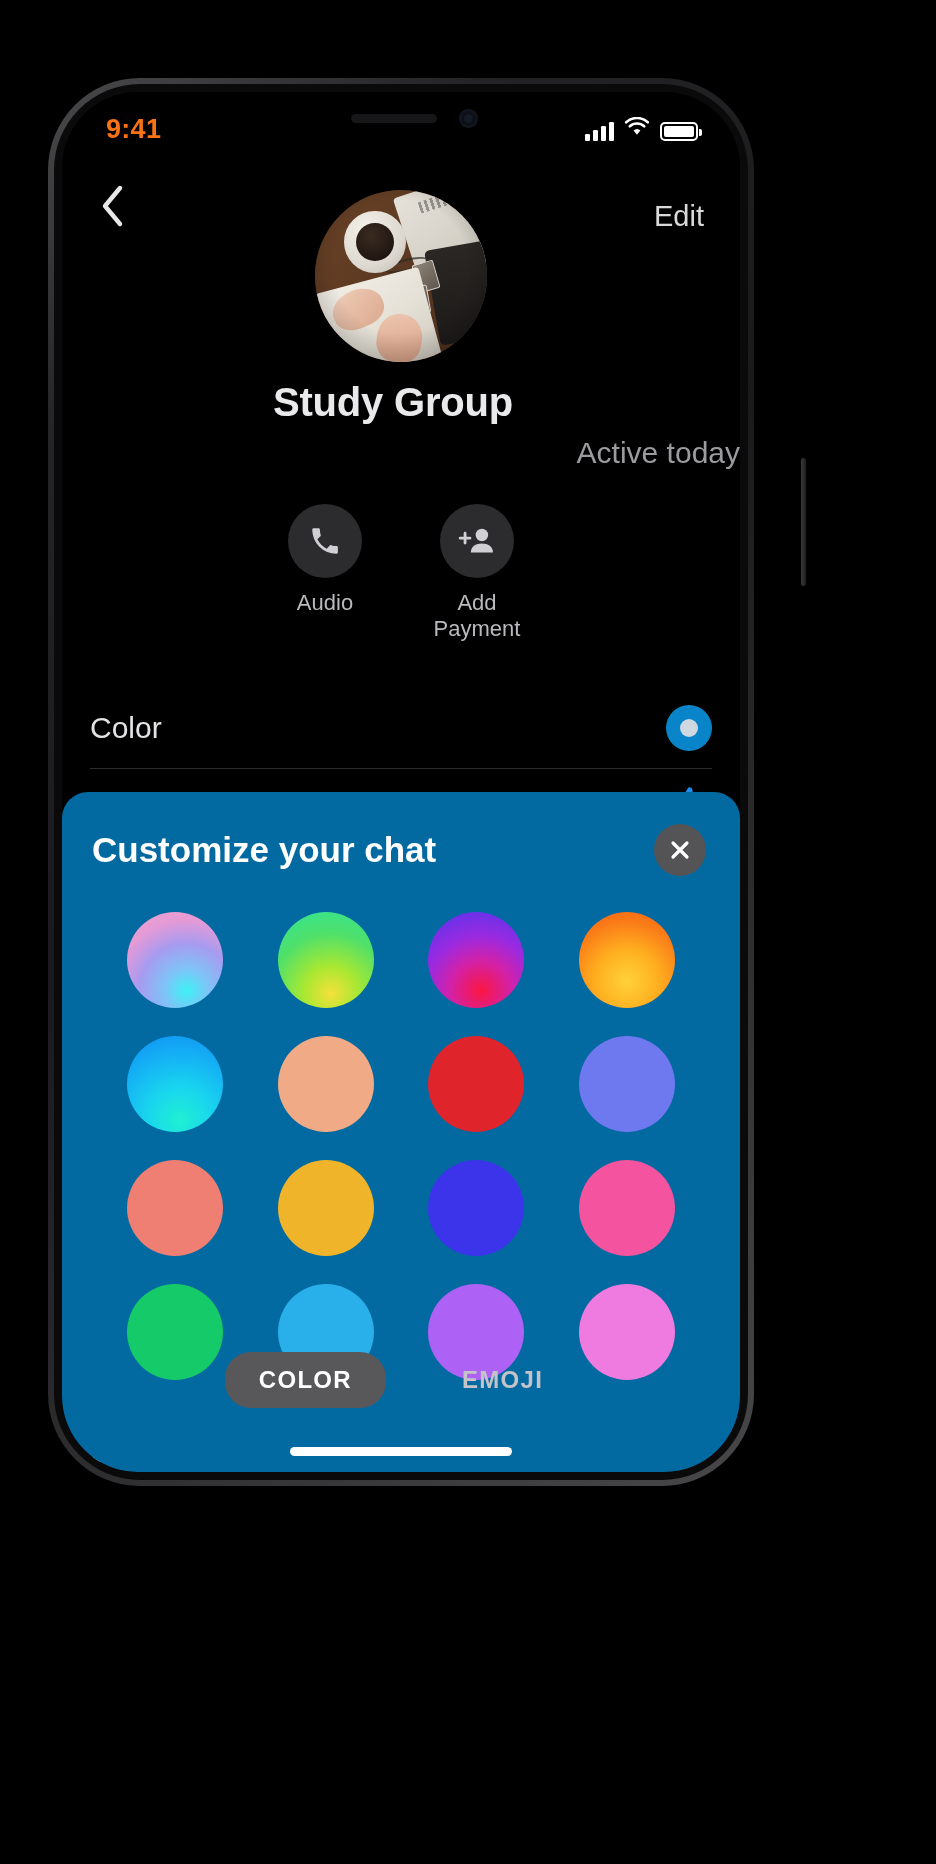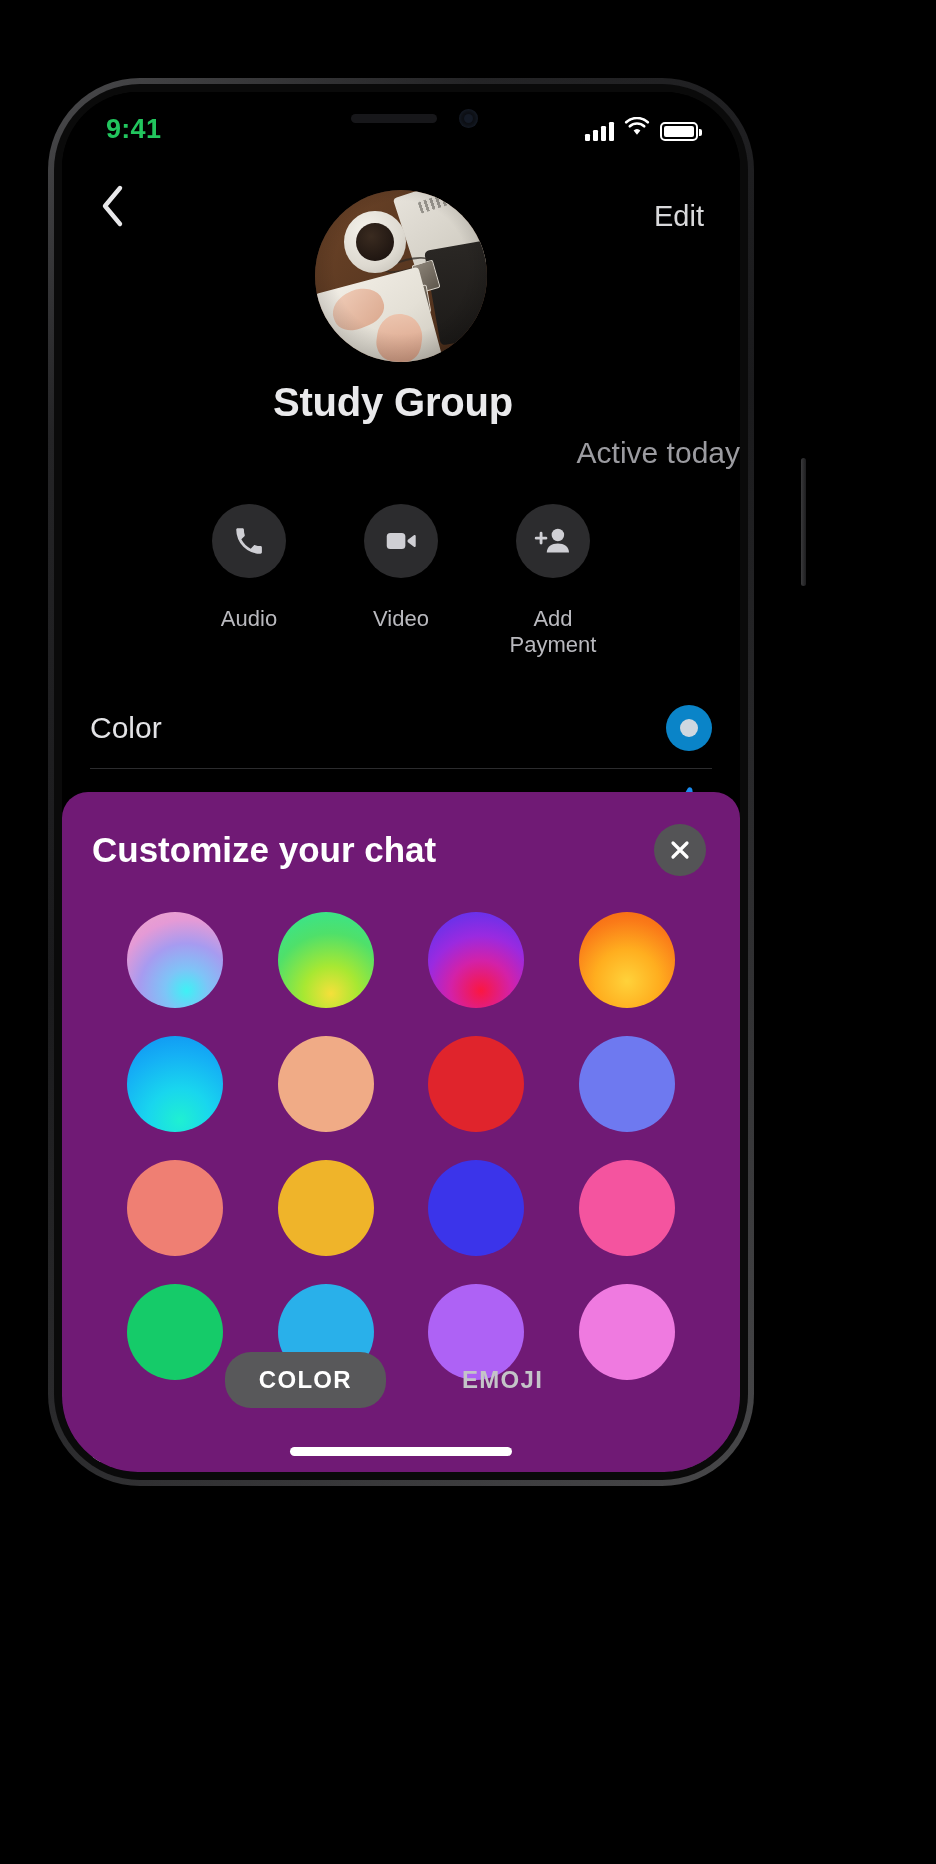--- a/index.html
+++ b/index.html
@@ -60,21 +60,21 @@
     content:""; position:absolute; left:5px; top:5px; width:9px; height:9px;
     border-radius:50%; background:#141a26;
   }
 
   
   #status-bar {
     position: absolute; top: 0; left: 0; right: 0; height: 60px;
     display: flex; align-items: center; justify-content: space-between;
     padding: 14px 42px 0 44px; z-index: 35;
   }
-  #status-time { color:#22c55e; font-size: 27px; font-weight: 700; letter-spacing:.3px; }
+  #status-time { color:#f97316; font-size: 27px; font-weight: 700; letter-spacing:.3px; }
   #status-right { display:flex; align-items: flex-end; gap: 10px; height: 24px; }
 
   .sig-bars { display:flex; align-items:flex-end; gap:3px; height:20px; }
   .sig-bars i { display:block; width:5px; background:#fff; border-radius:1.2px; }
   .sig-bars i:nth-child(1){height:7px;}
   .sig-bars i:nth-child(2){height:11px;}
   .sig-bars i:nth-child(3){height:15px;}
   .sig-bars i:nth-child(4){height:19px;}
 
   .battery {
@@ -168,21 +168,21 @@
   #action-row {
     position:absolute; top:412px; left:0; right:0;
     display:flex; justify-content:center; gap:48px;
   }
   .action-item { width:104px; display:flex; flex-direction:column; align-items:center; cursor:pointer; }
   .action-circle {
     width:74px; height:74px; border-radius:50%; background:#2c2c2e;
     display:flex; align-items:center; justify-content:center;
   }
   .action-label {
-    margin-top:28px; color:#b9b9be; font-size:22px; text-align:center; line-height:1.18;
+    margin-top:12px; color:#b9b9be; font-size:22px; text-align:center; line-height:1.18;
   }
 
   .pref-row {
     position:absolute; left:28px; right:28px; height:76px;
     display:flex; align-items:center; justify-content:space-between;
   }
   #row-color { top:598px; }
   #row-emoji { top:676px; border-top:1px solid #2c2c2e; }
   .pref-label { color:#e3e3e6; font-size:30px; }
   .pref-value { display:flex; align-items:center; }
@@ -195,21 +195,21 @@
 
   #row-payment { top:1322px; }
   .pay-icon {
     width:50px; height:50px; border-radius:50%; background:#2c2c2e;
     display:flex; align-items:center; justify-content:center; color:#9a9aa0; font-size:24px;
   }
 
   
   #sheet {
     position:absolute; left:0; right:0; bottom:0; height:680px;
-    background:#701a75; border-radius:26px 26px 0 0; z-index:30;
+    background:#0369a1; border-radius:26px 26px 0 0; z-index:30;
   }
   #sheet-head {
     position:relative; height:116px; display:flex; align-items:center;
     padding: 0 34px 0 30px; justify-content:space-between;
   }
   #sheet-title { color:#fff; font-size:35px; font-weight:700; }
   #sheet-close {
     width:52px; height:52px; border-radius:50%; background:#545456;
     display:flex; align-items:center; justify-content:center; cursor:pointer;
   }
@@ -286,29 +286,20 @@
 
           <div class="action-item">
             <div class="action-circle">
               <svg width="34" height="34" viewBox="0 0 24 24" aria-hidden="true">
                 <path d="M6.6 10.8a15.1 15.1 0 0 0 6.6 6.6l2.2-2.2c.3-.3.7-.4 1-.2 1.2.4 2.4.6 3.7.6.6 0 1 .4 1 1V20c0 .6-.4 1-1 1A17 17 0 0 1 3 4c0-.6.4-1 1-1h3.4c.6 0 1 .4 1 1 0 1.3.2 2.5.6 3.7.1.4 0 .7-.2 1l-2.2 2.1z" fill="#cfcfd4"></path>
               </svg>
             </div>
             <div class="action-label">Audio</div>
           </div>
 
-          <div class="action-item">
-            <div class="action-circle">
-              <svg width="36" height="36" viewBox="0 0 24 24" aria-hidden="true">
-                <rect x="2.5" y="6.6" width="12.4" height="10.8" rx="2.4" fill="#cfcfd4"></rect>
-                <path d="M16.4 12.6l4.2 3.3c.5.4 1.2 0 1.2-.6V8.7c0-.6-.7-1-1.2-.6l-4.2 3.3v1.2z" fill="#cfcfd4"></path>
-              </svg>
-            </div>
-            <div class="action-label">Video</div>
-          </div>
 
           <div class="action-item">
             <div class="action-circle">
               <svg width="38" height="34" viewBox="0 0 28 24" aria-hidden="true">
                 <circle cx="17.6" cy="7.6" r="4.6" fill="#cfcfd4"></circle>
                 <path d="M9.4 20.4c0-4.2 3.7-6.6 8.2-6.6s8.2 2.4 8.2 6.6H9.4z" fill="#cfcfd4"></path>
                 <path d="M5.2 6.3v7.2M1.6 9.9h7.2" stroke="#cfcfd4" stroke-width="2.1" stroke-linecap="round"></path>
               </svg>
             </div>
             <div class="action-label"><span>Add</span><br><span>Payment</span></div>

